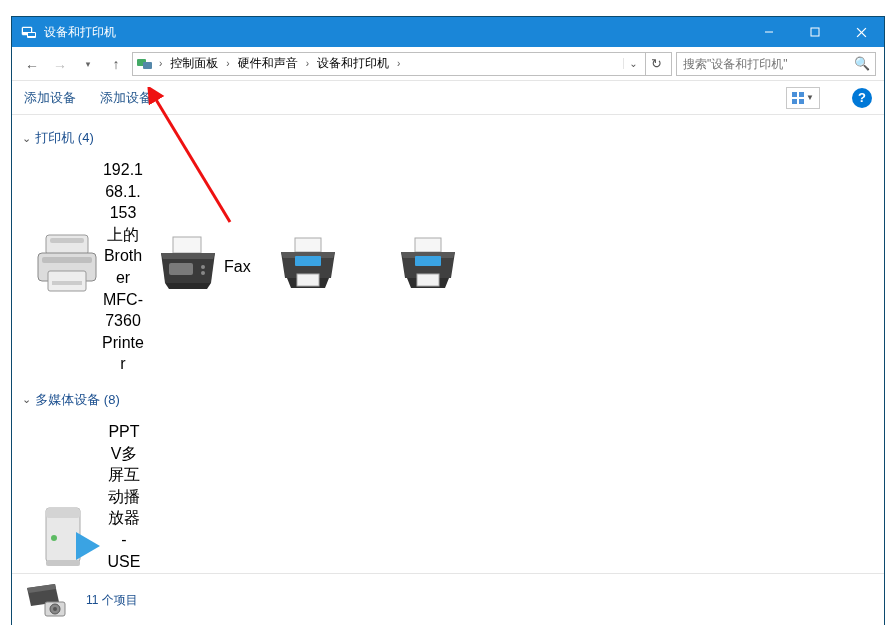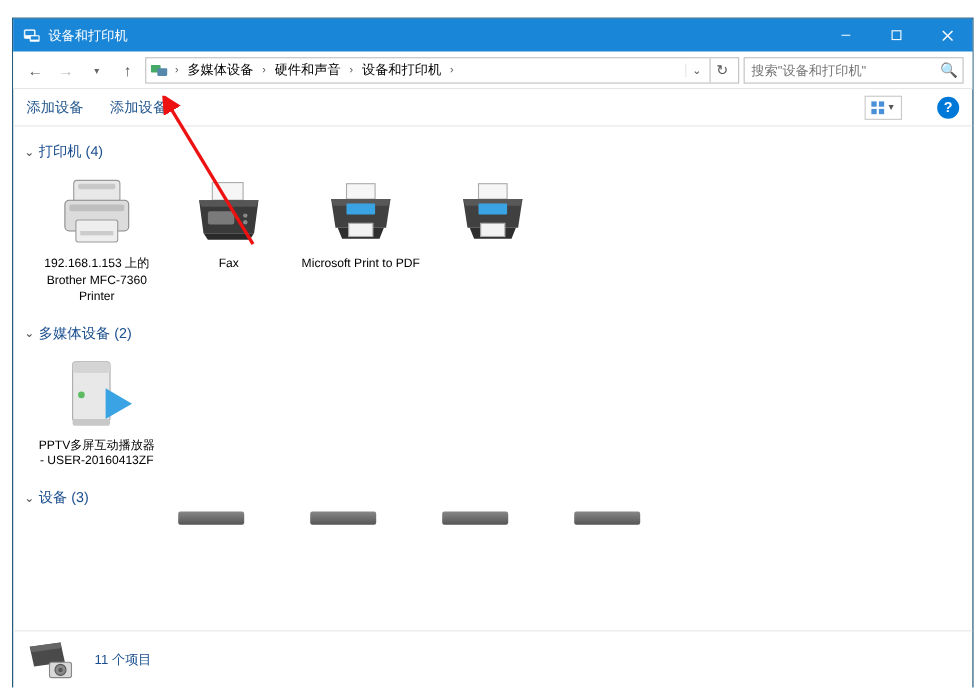--- a/index.html
+++ b/index.html
@@ -139,26 +139,25 @@
   .group-header .gchev { font-size:11px;color:#555; }
   .items-row {
     display:flex;
     flex-wrap:wrap;
     gap: 0;
     padding-left: 6px;
   }
   .device-item {
     width: 120px;
     display:flex;
-    flex-direction:column;
     align-items:center;
     padding: 8px 4px 10px 4px;
     text-align:center;
     color:#000;
-    font-size:11px;
+    font-size:16px;
   }
   .device-icon {
     width:72px;height:68px;
     display:flex;align-items:center;justify-content:center;
     margin-bottom:6px;
   }
   .device-label { line-height:1.35; max-width:110px; word-break:break-word; }
   
   .statusbar {
     height: 54px;
@@ -228,21 +227,21 @@
     <div class="navarrow">↑</div>
 
     <div class="breadcrumb">
       <span class="bc-icon">
         <svg width="16" height="14" viewBox="0 0 16 14">
           <rect x="0" y="2" width="9" height="7" rx="1" fill="#4a6"></rect>
           <rect x="6" y="5" width="9" height="7" rx="1" fill="#58a"></rect>
         </svg>
       </span>
       <span class="bc-sep">›</span>
-      <span class="bc-item">多媒体设备</span>
+      <span class="bc-item">控制面板</span>
       <span class="bc-sep">›</span>
       <span class="bc-item">硬件和声音</span>
       <span class="bc-sep">›</span>
       <span class="bc-item">设备和打印机</span>
       <span class="bc-sep">›</span>
       <span class="bc-end"></span>
       <span class="bc-dropdown">⌄</span>
       <span class="bc-refresh">↻</span>
     </div>
 
@@ -310,39 +309,38 @@
         <div class="device-icon">
           <svg width="70" height="60" viewBox="0 0 70 60">
             <rect x="22" y="4" width="26" height="14" fill="#f6f6f6" stroke="#aaa"></rect>
             <path d="M8 18 L62 18 L58 44 L12 44 Z" fill="#404040"></path>
             <path d="M8 18 L62 18 L60 24 L10 24 Z" fill="#585858"></path>
             <rect x="22" y="22" width="26" height="10" rx="1" fill="#3aa3e3"></rect>
             <path d="M14 44 L56 44 L52 54 L18 54 Z" fill="#2e2e2e"></path>
             <rect x="24" y="40" width="22" height="12" fill="#f2f2f2" stroke="#aaa"></rect>
           </svg>
         </div>
-        <div class="device-label">Microsoft Print to PDF</div>
       </div>
       <div class="device-item">
         <div class="device-icon">
           <svg width="70" height="60" viewBox="0 0 70 60">
             <rect x="22" y="4" width="26" height="14" fill="#f6f6f6" stroke="#aaa"></rect>
             <path d="M8 18 L62 18 L58 44 L12 44 Z" fill="#404040"></path>
             <path d="M8 18 L62 18 L60 24 L10 24 Z" fill="#585858"></path>
             <rect x="22" y="22" width="26" height="10" rx="1" fill="#3aa3e3"></rect>
             <path d="M14 44 L56 44 L52 54 L18 54 Z" fill="#2e2e2e"></path>
             <rect x="24" y="40" width="22" height="12" fill="#f2f2f2" stroke="#aaa"></rect>
           </svg>
         </div>
       </div>
     </div>
 
     <div class="group-header">
       <span class="gchev">⌄</span>
-      <span>多媒体设备 (2)</span>
+      <span>多媒体设备 (8)</span>
     </div>
     <div class="items-row">
       <div class="device-item">
         <div class="device-icon">
           <svg width="72" height="70" viewBox="0 0 72 70">
             <rect x="14" y="6" width="34" height="54" rx="3" fill="#e8e8e8" stroke="#aaa"></rect>
             <rect x="14" y="6" width="34" height="10" rx="3" fill="#d4d4d4"></rect>
             <circle cx="22" cy="36" r="3" fill="#5dbb63"></circle>
             <rect x="14" y="58" width="34" height="6" rx="2" fill="#c8c8c8"></rect>
             <path d="M44 30 L68 44 L44 58 Z" fill="#3aa3e3"></path>

